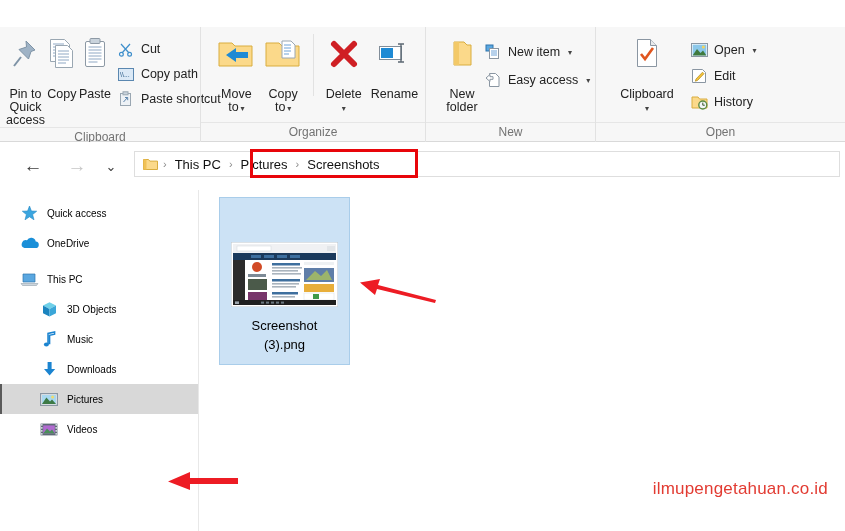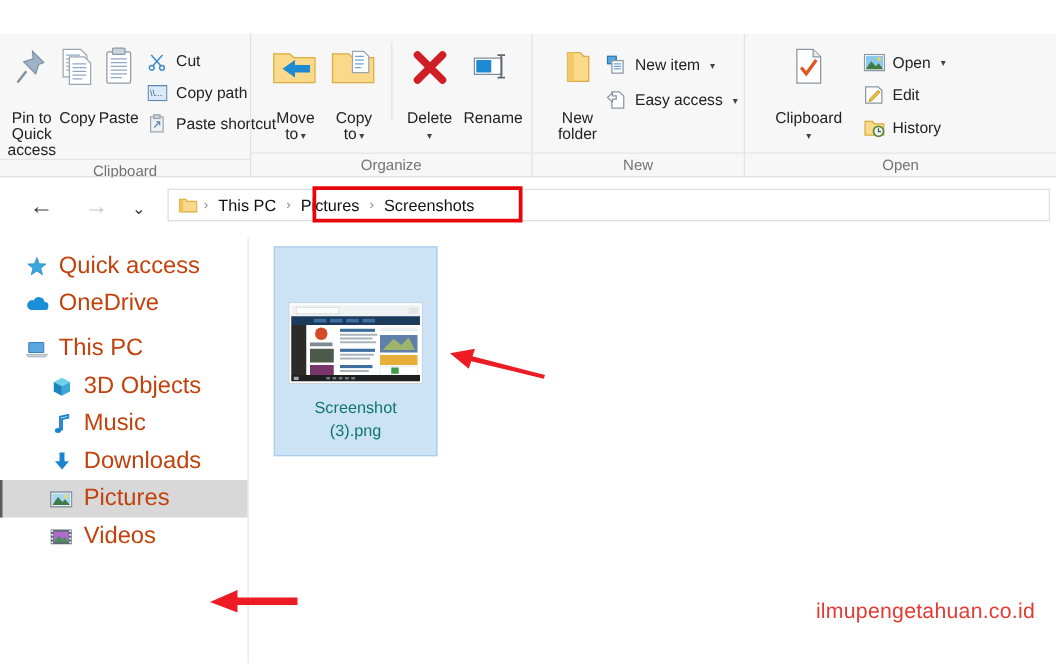--- a/index.html
+++ b/index.html
@@ -82,40 +82,40 @@
   .redbox {
     position:absolute; left:250px; top:149px; width:168px; height:29px;
     border:3px solid #e8050a; pointer-events:none;
   }
 
   
   .sidebar {
     position:absolute; left:0; top:190px; width:199px; height:341px;
     background:#fff; border-right:1px solid #e8e8e8; padding-top:8px;
   }
-  .navitem { display:flex; align-items:center; height:30px; font-size:19px; color:#c2410c;
+  .navitem { display:flex; align-items:center; height:30px; font-size:10px; color:#000000;
              position:relative; }
   .navitem .ico { width:22px; height:18px; display:flex; align-items:center; justify-content:center;
                   margin-right:7px; flex:0 0 auto; }
   .navitem.lvl0 { padding-left:18px; }
   .navitem.lvl1 { padding-left:38px; }
   .navitem.selected { background:#d8d8d8; }
   .navitem.selected:before {
     content:""; position:absolute; left:0; top:0; width:2px; height:30px; background:#5a5a5a;
   }
 
   
   .content { position:absolute; left:200px; top:190px; width:645px; height:341px; background:#fff; }
   .fileitem {
     position:absolute; left:19px; top:7px; width:131px; height:168px;
     background:#cce2f5; border:1px solid #a9cdea;
     display:flex; flex-direction:column; align-items:center;
   }
   .thumbwrap { margin-top:44px; width:107px; height:65px; }
-  .fname { margin-top:9px; font-size:13px; color:#0f766e; line-height:19px; text-align:center; }
+  .fname { margin-top:9px; font-size:13px; color:#000000; line-height:19px; text-align:center; }
 
   .wm {
     position:absolute; right:17px; top:479px; font-size:17px; color:#e23b32;
     letter-spacing:.2px; font-family:"Liberation Sans", sans-serif;
   }
   .arrow { position:absolute; }
 </style>
 </head>
 <body>
 

